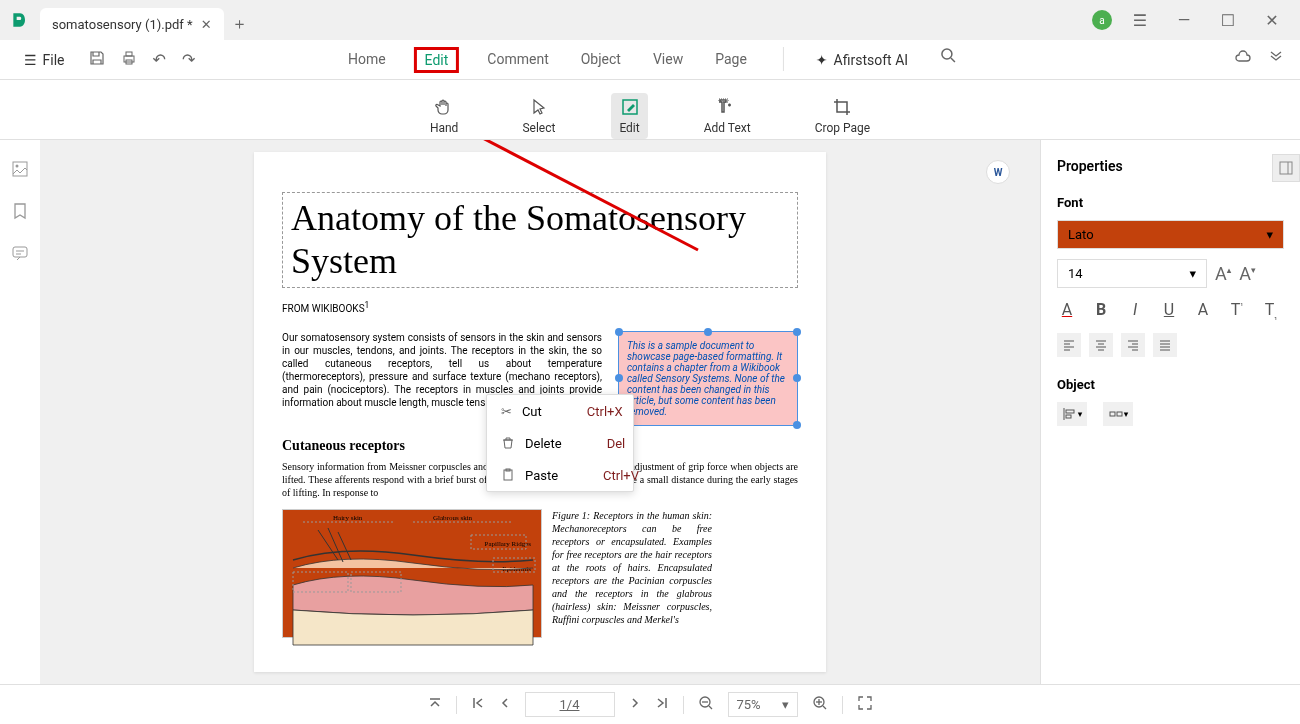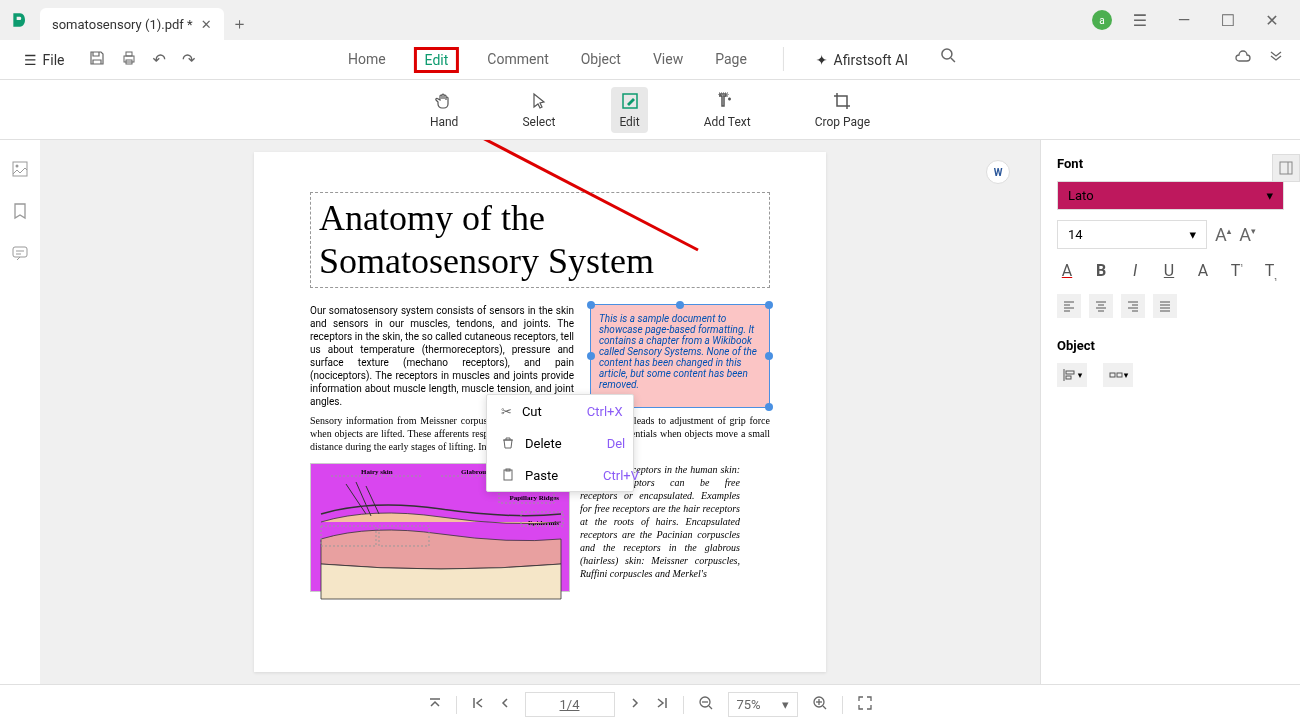--- a/index.html
+++ b/index.html
@@ -23,62 +23,62 @@
 .menu-icon { color: #666; cursor: pointer; }
 .menu-center { position: absolute; left: 50%; transform: translateX(-50%); display: flex; gap: 24px; }
 .menu-item { font-size: 14px; color: #666; cursor: pointer; padding: 4px 4px; }
 .menu-item.active { color: #0d9b6f; border-bottom: 2px solid #0d9b6f; }
 .menu-item.highlighted { border: 3px solid #d00; padding: 2px 8px; }
 .menu-divider { width: 1px; height: 24px; background: #e0e0e0; margin: 0 8px; }
 .ai-btn { display: flex; align-items: center; gap: 6px; font-size: 14px; color: #333; }
 .menubar-right { margin-left: auto; display: flex; align-items: center; gap: 16px; }
 
 
-.toolbar { height: 60px; background: #fff; display: flex; align-items: center; justify-content: center; gap: 48px; border-bottom: 1px solid #e0e0e0; }
+.toolbar { height: 60px; background: #fff; display: flex; align-items: flex-end; justify-content: center; gap: 48px; border-bottom: 1px solid #e0e0e0; }
 .tool-btn { display: flex; flex-direction: column; align-items: center; gap: 4px; cursor: pointer; font-size: 12px; color: #333; padding: 4px 8px; }
 .tool-btn.active { background: #e8e8e8; border-radius: 4px; }
 .tool-icon { width: 20px; height: 20px; display: flex; align-items: center; justify-content: center; color: #555; }
 
 
 .main { display: flex; height: 544px; position: relative; }
 .left-sidebar { width: 40px; background: #fff; display: flex; flex-direction: column; align-items: center; gap: 20px; padding-top: 20px; }
 .left-icon { color: #999; cursor: pointer; }
 
 .document-area { flex: 1; background: #f0f0f0; display: flex; justify-content: center; padding: 12px 0; position: relative; overflow: hidden; }
-.page { width: 572px; background: #fff; box-shadow: 0 1px 3px rgba(0,0,0,0.1); padding: 40px 56px; position: relative; }
+.page { width: 572px; background: #fff; box-shadow: 0 1px 3px rgba(0,0,0,0.1); padding: 40px 28px; position: relative; }
 .doc-title { font-family: "Times New Roman", serif; font-size: 36px; font-weight: 400; border: 1px dashed #999; padding: 4px 8px; display: inline-block; line-height: 1.2; }
 .doc-subtitle { font-family: "Times New Roman", serif; font-size: 10px; font-variant: small-caps; margin-top: 12px; }
 .doc-body { font-family: "Times New Roman", serif; font-size: 10px; margin-top: 16px; display: flex; gap: 16px; }
 .doc-left { flex: 1; text-align: justify; line-height: 1.3; }
 .doc-callout { width: 180px; background: #fbc5c5; padding: 8px; font-style: italic; font-size: 10px; position: relative; border: 1px solid #4a90e2; }
 .doc-callout-text { color: #0050b3; }
 .sel-handle { width: 8px; height: 8px; background: #4a90e2; border-radius: 50%; position: absolute; }
 .doc-section { font-family: "Times New Roman", serif; font-size: 14px; font-weight: bold; margin-top: 12px; }
 .doc-para { font-family: "Times New Roman", serif; font-size: 10px; margin-top: 6px; text-align: justify; line-height: 1.3; }
 .doc-figure { margin-top: 10px; display: flex; gap: 10px; }
-.figure-img { width: 260px; height: 129px; border: 1px solid #ccc; position: relative; background: #d946ef; font-weight: bold; }
+.figure-img { width: 260px; height: 129px; border: 1px solid #ccc; position: relative; background: #c2410c; }
 .figure-caption { width: 160px; font-family: "Times New Roman", serif; font-size: 10px; font-style: italic; text-align: justify; line-height: 1.3; }
 
 .word-badge { position: absolute; top: 20px; right: 30px; width: 24px; height: 24px; background: #fff; border-radius: 50%; border: 1px solid #ddd; display: flex; align-items: center; justify-content: center; font-size: 10px; font-weight: bold; color: #2b579a; }
 
 
 .context-menu { position: absolute; background: #fff; border: 1px solid #ddd; box-shadow: 0 2px 8px rgba(0,0,0,0.15); z-index: 100; font-size: 13px; border-radius: 2px; }
 .ctx-item { display: flex; align-items: center; padding: 8px 14px; cursor: pointer; gap: 10px; }
 .ctx-item.highlighted { border: 3px solid #d00; }
 .ctx-label { flex: 1; }
-.ctx-shortcut { color: #8b5cf6; margin-left: 35px; }
+.ctx-shortcut { color: #7f1d1d; margin-left: 35px; }
 .ctx-icon { width: 16px; height: 16px; display: flex; align-items: center; justify-content: center; color: #666; }
 
 
 .right-panel { width: 260px; background: #fff; border-left: 1px solid #e0e0e0; padding: 16px; position: relative; }
 .panel-header { display: flex; justify-content: space-between; align-items: center; margin-bottom: 20px; }
 .panel-title { font-size: 14px; font-weight: 600; }
 .panel-close { color: #666; cursor: pointer; }
 .panel-section { font-size: 13px; font-weight: 700; margin-bottom: 10px; }
-.select-box { width: 100%; border: 1px solid #ddd; padding: 6px 10px; font-size: 13px; display: flex; justify-content: space-between; align-items: center; margin-bottom: 10px; background: #be185d; }
+.select-box { width: 100%; border: 1px solid #ddd; padding: 6px 10px; font-size: 13px; display: flex; justify-content: space-between; align-items: center; margin-bottom: 10px; background: #c2410c; }
 .font-size-row { display: flex; gap: 8px; margin-bottom: 12px; align-items: center; }
 .font-size-select { width: 150px; border: 1px solid #ddd; padding: 6px 10px; font-size: 13px; display: flex; justify-content: space-between; }
 .font-size-btns { font-size: 18px; color: #666; cursor: pointer; }
 .format-row { display: flex; gap: 14px; margin-bottom: 12px; font-size: 16px; color: #555; }
 .format-btn { cursor: pointer; width: 20px; text-align: center; }
 .align-row { display: flex; gap: 8px; margin-bottom: 20px; }
 .align-btn { width: 24px; height: 24px; background: #f0f0f0; display: flex; align-items: center; justify-content: center; cursor: pointer; }
 .object-row { display: flex; gap: 16px; }
 .object-btn { width: 30px; height: 24px; background: #f0f0f0; display: flex; align-items: center; justify-content: center; }
 
@@ -224,33 +224,35 @@
           <rect x="2" y="3" width="14" height="10" rx="2" fill="none" stroke="#999"></rect>
           <path d="M6 16l3-3" stroke="#999"></path>
           <line x1="5" y1="7" x2="13" y2="7" stroke="#999"></line>
           <line x1="5" y1="10" x2="10" y2="10" stroke="#999"></line>
         </svg></span>
   </div>
 
   <div class="document-area">
     <div class="page">
       <div class="doc-title">Anatomy of the Somatosensory System</div>
+      <div class="doc-subtitle"><span>FROM WIKIBOOKS</span><sup>1</sup></div>
       <div class="doc-body">
         <div class="doc-left">Our somatosensory system consists of sensors in the skin and sensors in our muscles, tendons, and joints. The receptors in the skin, the so called cutaneous receptors, tell us about temperature (thermoreceptors), pressure and surface texture (mechano receptors), and pain (nociceptors). The receptors in muscles and joints provide information about muscle length, muscle tension, and joint angles.</div>
         <div class="doc-callout">
           <div class="sel-handle" style="top:-4px;left:-4px;"></div>
           <div class="sel-handle" style="top:-4px;left:50%;margin-left:-4px;"></div>
           <div class="sel-handle" style="top:-4px;right:-4px;"></div>
           <div class="sel-handle" style="top:50%;left:-4px;margin-top:-4px;"></div>
           <div class="sel-handle" style="top:50%;right:-4px;margin-top:-4px;"></div>
           <div class="sel-handle" style="bottom:-4px;left:-4px;"></div>
           <div class="sel-handle" style="bottom:-4px;right:-4px;"></div>
           <span class="doc-callout-text">This is a sample document to showcase page-based formatting. It contains a chapter from a Wikibook called Sensory Systems. None of the content has been changed in this article, but some content has been removed.</span>
         </div>
       </div>
+      <div class="doc-section">Cutaneous receptors</div>
       <div class="doc-para">Sensory information from Meissner corpuscles and rapidly adapting afferents leads to adjustment of grip force when objects are lifted. These afferents respond with a brief burst of action potentials when objects move a small distance during the early stages of lifting. In response to</div>
       <div class="doc-figure">
         <div class="figure-img">
           <div class="skin-diagram">
             <div class="skin-label" style="top:4px;left:50px;">Hairy skin</div>
             <div class="skin-label" style="top:4px;left:150px;">Glabrous skin</div>
             <div class="skin-label" style="top:30px;right:10px;">Papillary Ridges</div>
             <div class="skin-label" style="top:55px;right:10px;">Epidermis</div>
             <div class="skin-label" style="top:70px;left:20px;">Free nerve ending</div>
             <div class="skin-label" style="top:70px;left:75px;">Merkel's receptor</div>
@@ -309,20 +311,24 @@
               <rect x="5" y="1" width="4" height="2" fill="none" stroke="#666"></rect>
             </svg>
           </span>
         <span class="ctx-label">Paste</span>
         <span class="ctx-shortcut">Ctrl+V</span>
       </div>
     </div>
   </div>
 
   <div class="right-panel">
+    <div class="panel-header">
+      <span class="panel-title">Properties</span>
+      <span class="panel-close">✕</span>
+    </div>
     <div class="panel-section">Font</div>
     <div class="select-box">
       <span>Lato</span>
       <span>▾</span>
     </div>
     <div class="font-size-row">
       <div class="font-size-select">
         <span>14</span>
         <span>▾</span>
       </div>

